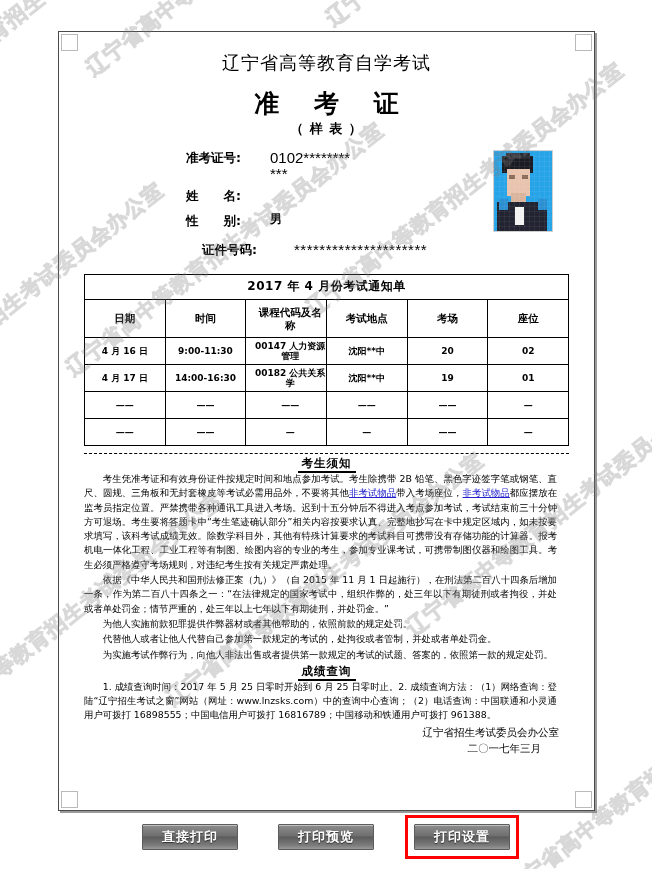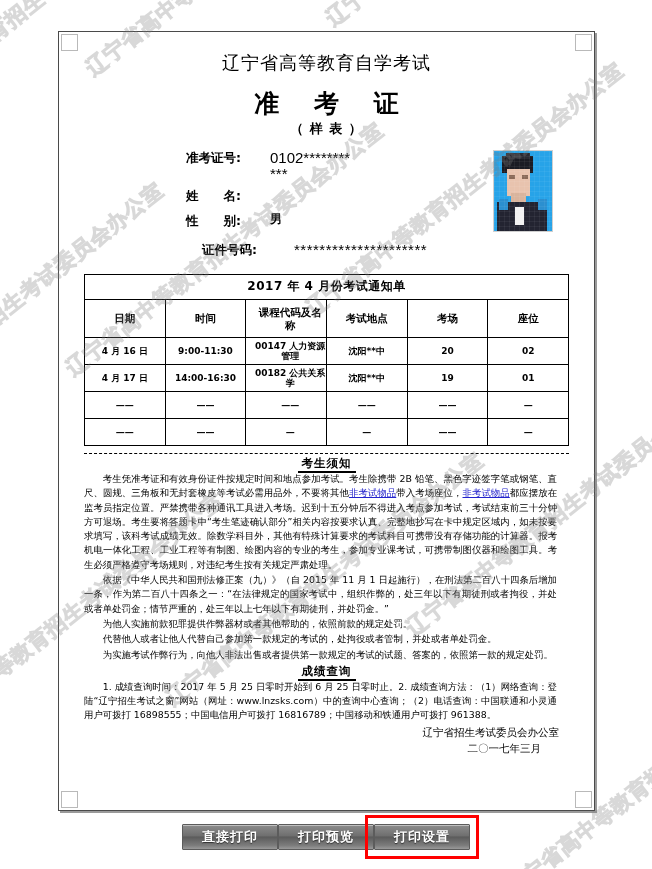--- a/index.html
+++ b/index.html
@@ -250,20 +250,21 @@
   #signature-date { padding-right: 18px; }
 
   
   #button-bar {
     position: absolute;
     left: 0;
     top: 824px;
     width: 652px;
     display: flex;
     justify-content: center;
+    gap: 40px;
     z-index: 8;
   }
   .print-btn {
     width: 94px;
     height: 24px;
     border: 1px solid #5c5c5c;
     border-radius: 1px;
     background: linear-gradient(to bottom,
         #8d8d8d 0%, #6f6f6f 45%, #5b5b5b 50%, #7c7c7c 85%, #9a9a9a 100%);
     color: #ffffff;

